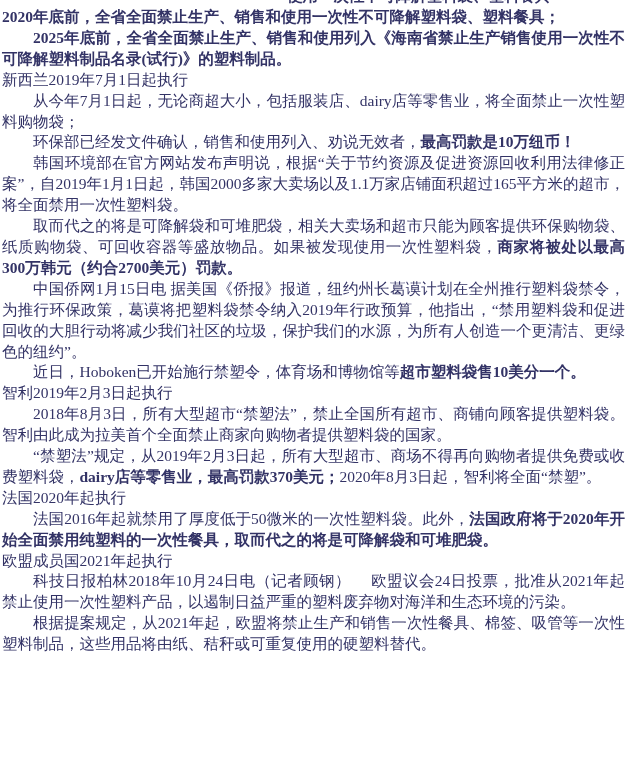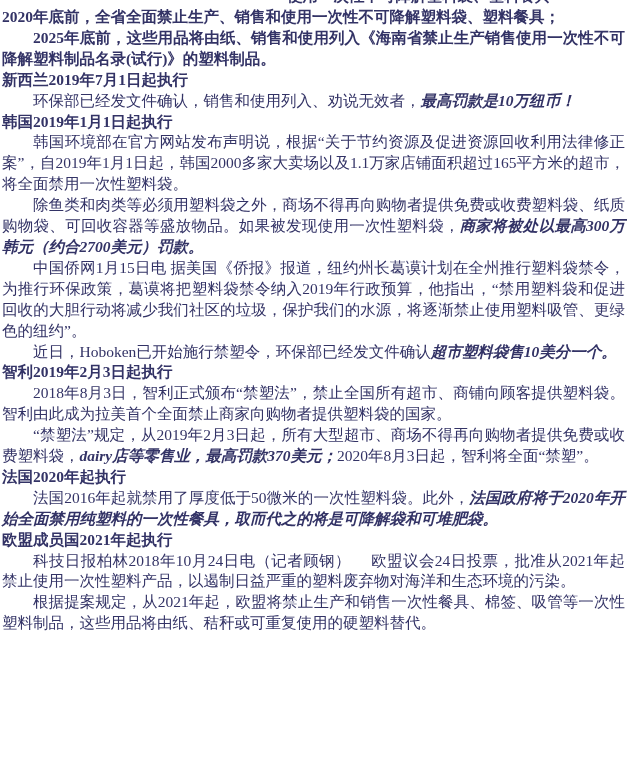--- a/index.html
+++ b/index.html
@@ -9,65 +9,65 @@
     font-family: "Liberation Serif", "DejaVu Serif", serif;
   }
   .doc {
     padding: 0 2px 0 2px;
     color: #333366;
     font-size: 15.5px;
     line-height: 20.9px;
     text-align: justify;
   }
   .doc p, .doc h3 { margin: 0; padding: 0; font-size: inherit; line-height: inherit; }
-  .hd { font-weight: bold; }
+  .hd { font-weight: normal; }
   .ind { text-indent: 2em; }
   .bold { font-weight: bold; }
-  b { font-weight: bold; font-style: italic; }
+  b { font-weight: bold; }
   .clipline { height: 7px; overflow: hidden; }
   .clipline .inner {
     margin-top: -14px;
     padding-left: 285px;
     font-weight: bold;
     white-space: nowrap;
   }
 </style>
 </head>
 <body>
 
 <div class="doc">
 
   <div class="clipline">
     <div class="inner">使用一次性不可降解塑料袋、塑料餐具</div>
   </div>
 
   <section>
     <p class="bold"><span>2020年底前，全省全面禁止生产、销售和使用一次性不可降解塑料袋、塑料餐具；</span></p>
-    <p class="bold ind"><span>2025年底前，这些用品将由纸、销售和使用列入《海南省禁止生产销售使用一次性不可降解塑料制品名录(试行)》的塑料制品。</span></p>
+    <p class="bold ind"><span>2025年底前，全省全面禁止生产、销售和使用列入《海南省禁止生产销售使用一次性不可降解塑料制品名录(试行)》的塑料制品。</span></p>
   </section>
 
   <section>
     <h3 class="hd">新西兰2019年7月1日起执行</h3>
+    <p class="ind"><span>从今年7月1日起，无论商超大小，包括服装店、dairy店等零售业，将全面禁止一次性塑料购物袋；</span></p>
     <p class="ind"><span>环保部已经发文件确认，销售和使用列入、劝说无效者，</span><b>最高罚款是10万纽币！</b></p>
   </section>
 
   <section>
-    <h3 class="hd">韩国2019年1月1日起执行</h3>
     <p class="ind"><span>韩国环境部在官方网站发布声明说，根据“关于节约资源及促进资源回收利用法律修正案”，自2019年1月1日起，韩国2000多家大卖场以及1.1万家店铺面积超过165平方米的超市，将全面禁用一次性塑料袋。</span></p>
-    <p class="ind"><span>除鱼类和肉类等必须用塑料袋之外，商场不得再向购物者提供免费或收费塑料袋、纸质购物袋、可回收容器等盛放物品。如果被发现使用一次性塑料袋，</span><b>商家将被处以最高300万韩元（约合2700美元）罚款。</b></p>
+    <p class="ind"><span>取而代之的将是可降解袋和可堆肥袋，相关大卖场和超市只能为顾客提供环保购物袋、纸质购物袋、可回收容器等盛放物品。如果被发现使用一次性塑料袋，</span><b>商家将被处以最高300万韩元（约合2700美元）罚款。</b></p>
   </section>
 
   <section>
-    <p class="ind"><span>中国侨网1月15日电 据美国《侨报》报道，纽约州长葛谟计划在全州推行塑料袋禁令，为推行环保政策，葛谟将把塑料袋禁令纳入2019年行政预算，他指出，“禁用塑料袋和促进回收的大胆行动将减少我们社区的垃圾，保护我们的水源，将逐渐禁止使用塑料吸管、更绿色的纽约”。</span></p>
-    <p class="ind"><span>近日，Hoboken已开始施行禁塑令，环保部已经发文件确认</span><b>超市塑料袋售10美分一个。</b></p>
+    <p class="ind"><span>中国侨网1月15日电 据美国《侨报》报道，纽约州长葛谟计划在全州推行塑料袋禁令，为推行环保政策，葛谟将把塑料袋禁令纳入2019年行政预算，他指出，“禁用塑料袋和促进回收的大胆行动将减少我们社区的垃圾，保护我们的水源，为所有人创造一个更清洁、更绿色的纽约”。</span></p>
+    <p class="ind"><span>近日，Hoboken已开始施行禁塑令，体育场和博物馆等</span><b>超市塑料袋售10美分一个。</b></p>
   </section>
 
   <section>
     <h3 class="hd">智利2019年2月3日起执行</h3>
-    <p class="ind"><span>2018年8月3日，智利正式颁布“禁塑法”，禁止全国所有超市、商铺向顾客提供塑料袋。智利由此成为拉美首个全面禁止商家向购物者提供塑料袋的国家。</span></p>
+    <p class="ind"><span>2018年8月3日，所有大型超市“禁塑法”，禁止全国所有超市、商铺向顾客提供塑料袋。智利由此成为拉美首个全面禁止商家向购物者提供塑料袋的国家。</span></p>
     <p class="ind"><span>“禁塑法”规定，从2019年2月3日起，所有大型超市、商场不得再向购物者提供免费或收费塑料袋，</span><b>dairy店等零售业，最高罚款370美元；</b><span>2020年8月3日起，智利将全面“禁塑”。</span></p>
   </section>
 
   <section>
     <h3 class="hd">法国2020年起执行</h3>
     <p class="ind"><span>法国2016年起就禁用了厚度低于50微米的一次性塑料袋。此外，</span><b>法国政府将于2020年开始全面禁用纯塑料的一次性餐具，取而代之的将是可降解袋和可堆肥袋。</b></p>
   </section>
 
   <section>
     <h3 class="hd">欧盟成员国2021年起执行</h3>

